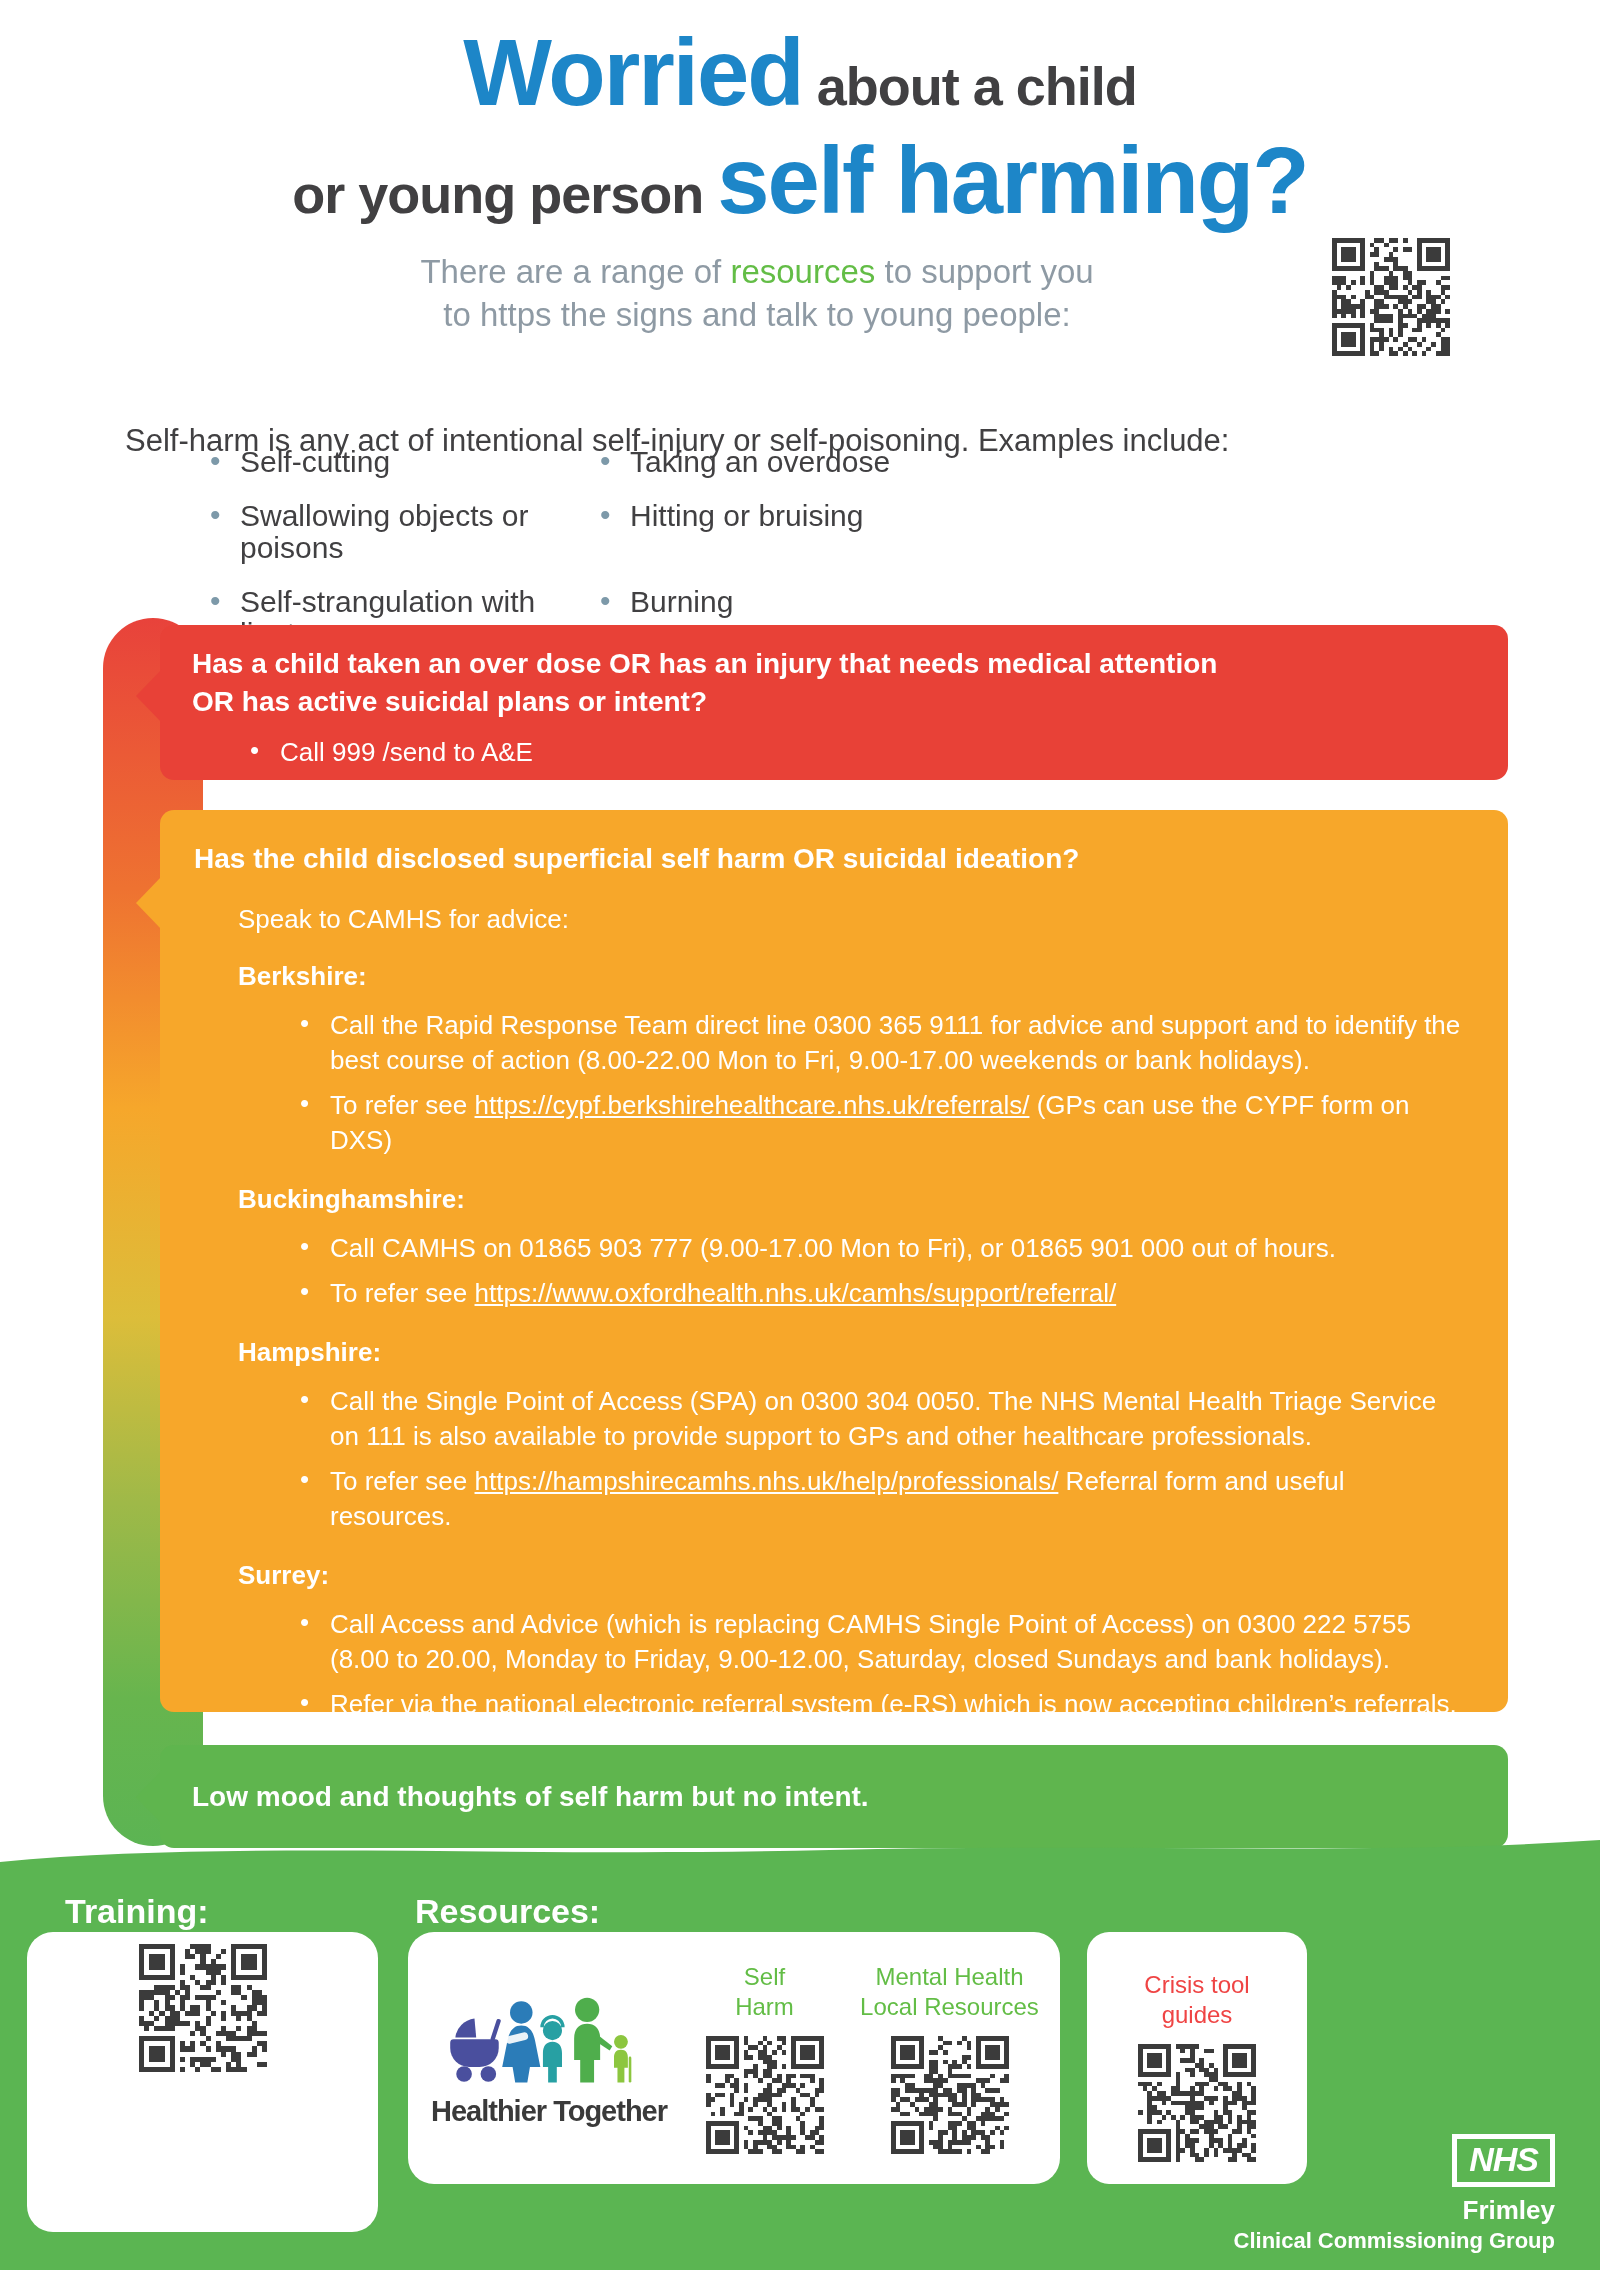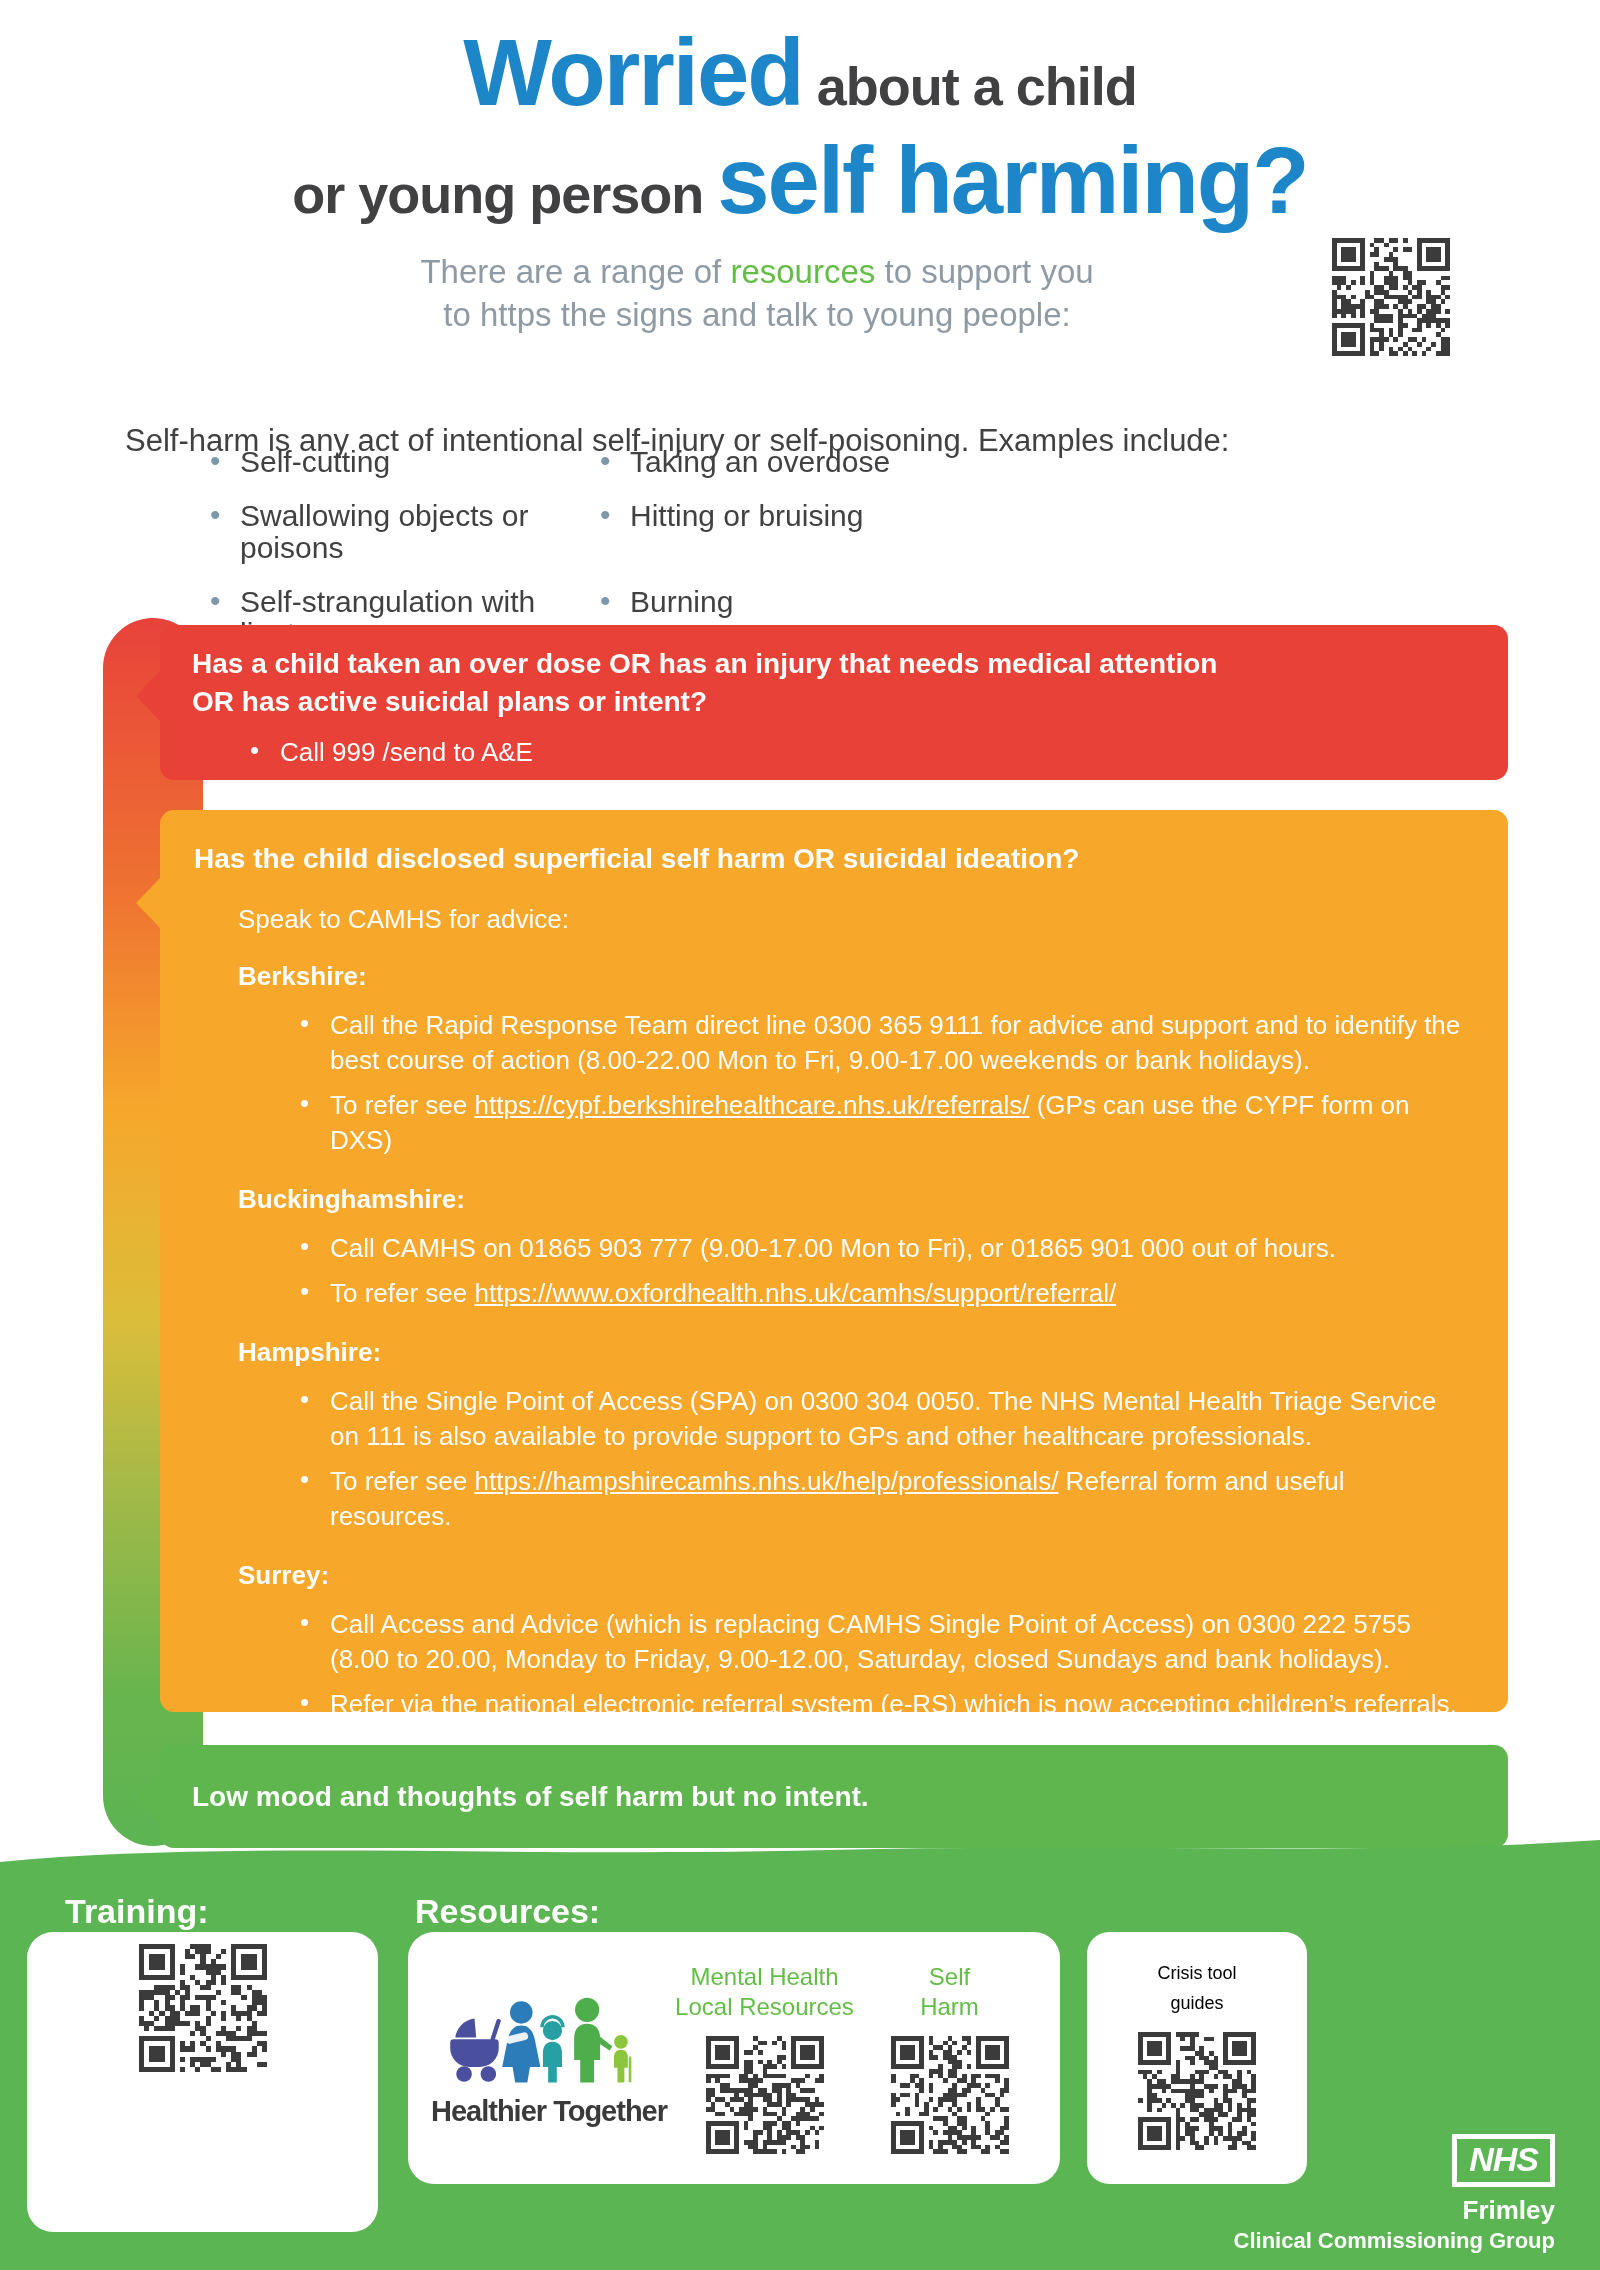--- a/index.html
+++ b/index.html
@@ -67,22 +67,22 @@
   .training-text{margin:26px 18px 0;font-size:23px;line-height:29px;font-weight:500;}
   .seg-dark{color:#414042;}
   .seg-green{color:#63bd46;}
   .qr-mid{width:128px;height:128px;margin:12px auto 0;}
   .wide-card{left:408px;top:70px;width:652px;height:252px;display:flex;align-items:center;padding:0 18px;box-sizing:border-box;}
   .ht-block{width:246px;text-align:center;}
   .ht-figures{width:210px;height:104px;display:block;margin:0 auto;}
   .ht-text{font-size:29px;font-weight:700;color:#3a3a3a;margin-top:2px;letter-spacing:-1px;}
   .qr-col{flex:1;text-align:center;color:#63bd46;font-size:24px;line-height:30px;font-weight:500;}
   .qr-sm{width:118px;height:118px;margin:14px auto 0;}
-  .crisis-card{left:1087px;top:70px;width:220px;height:252px;text-align:center;color:#000000;
-    font-size:18px;line-height:30px;font-weight:500;padding-top:26px;box-sizing:border-box;border-radius:22px;}
+  .crisis-card{left:1087px;top:70px;width:220px;height:252px;text-align:center;color:#ef4444;
+    font-size:24px;line-height:30px;font-weight:500;padding-top:38px;box-sizing:border-box;border-radius:22px;}
   .nhs-block{position:absolute;right:45px;top:272px;text-align:right;color:#fff;}
   .nhs-box{display:inline-block;border:5px solid #fff;padding:1px 12px 3px;
     font-style:italic;font-weight:700;font-size:34px;letter-spacing:-1px;}
   .nhs-frimley{font-size:26px;font-weight:700;margin-top:8px;}
   .nhs-ccg{font-size:22px;font-weight:700;margin-top:2px;}
 </style>
 </head>
 <body>
 
 <div class="page">
@@ -635,20 +635,223 @@
 
           <g fill="#8cc63f">
             <circle cx="203" cy="61" r="8"></circle>
             <path d="M203,70 c-6,0 -8,4 -8,9 v12 h4 v17 h8 v-17 h4 v-12 c0,-5 -2,-9 -8,-9 z"></path>
             <rect x="212" y="78" width="3" height="30" rx="1.5"></rect>
           </g>
         </svg>
         <div class="ht-text">Healthier Together</div>
       </div>
       <div class="qr-col">
+        <span>Self</span><br>
+        <span>Harm</span>
+        <div class="qr qr-sm"><svg viewBox="0 0 25 25" width="100%" height="100%" shape-rendering="crispEdges">
+              <rect x="0" y="0" width="25" height="25" fill="#ffffff"></rect>
+              <rect x="8" y="0" width="1" height="1" fill="#3b3b3b"></rect>
+              <rect x="12" y="0" width="1" height="1" fill="#3b3b3b"></rect>
+              <rect x="15" y="0" width="1" height="1" fill="#3b3b3b"></rect>
+              <rect x="16" y="0" width="1" height="1" fill="#3b3b3b"></rect>
+              <rect x="8" y="1" width="1" height="1" fill="#3b3b3b"></rect>
+              <rect x="11" y="1" width="1" height="1" fill="#3b3b3b"></rect>
+              <rect x="13" y="1" width="1" height="1" fill="#3b3b3b"></rect>
+              <rect x="16" y="1" width="1" height="1" fill="#3b3b3b"></rect>
+              <rect x="9" y="2" width="1" height="1" fill="#3b3b3b"></rect>
+              <rect x="10" y="2" width="1" height="1" fill="#3b3b3b"></rect>
+              <rect x="12" y="2" width="1" height="1" fill="#3b3b3b"></rect>
+              <rect x="15" y="2" width="1" height="1" fill="#3b3b3b"></rect>
+              <rect x="8" y="3" width="1" height="1" fill="#3b3b3b"></rect>
+              <rect x="11" y="3" width="1" height="1" fill="#3b3b3b"></rect>
+              <rect x="12" y="3" width="1" height="1" fill="#3b3b3b"></rect>
+              <rect x="14" y="3" width="1" height="1" fill="#3b3b3b"></rect>
+              <rect x="16" y="3" width="1" height="1" fill="#3b3b3b"></rect>
+              <rect x="8" y="4" width="1" height="1" fill="#3b3b3b"></rect>
+              <rect x="9" y="4" width="1" height="1" fill="#3b3b3b"></rect>
+              <rect x="11" y="4" width="1" height="1" fill="#3b3b3b"></rect>
+              <rect x="12" y="4" width="1" height="1" fill="#3b3b3b"></rect>
+              <rect x="13" y="4" width="1" height="1" fill="#3b3b3b"></rect>
+              <rect x="12" y="5" width="1" height="1" fill="#3b3b3b"></rect>
+              <rect x="13" y="5" width="1" height="1" fill="#3b3b3b"></rect>
+              <rect x="14" y="5" width="1" height="1" fill="#3b3b3b"></rect>
+              <rect x="10" y="6" width="1" height="1" fill="#3b3b3b"></rect>
+              <rect x="13" y="6" width="1" height="1" fill="#3b3b3b"></rect>
+              <rect x="14" y="6" width="1" height="1" fill="#3b3b3b"></rect>
+              <rect x="16" y="6" width="1" height="1" fill="#3b3b3b"></rect>
+              <rect x="8" y="7" width="1" height="1" fill="#3b3b3b"></rect>
+              <rect x="9" y="7" width="1" height="1" fill="#3b3b3b"></rect>
+              <rect x="10" y="7" width="1" height="1" fill="#3b3b3b"></rect>
+              <rect x="12" y="7" width="1" height="1" fill="#3b3b3b"></rect>
+              <rect x="13" y="7" width="1" height="1" fill="#3b3b3b"></rect>
+              <rect x="0" y="8" width="1" height="1" fill="#3b3b3b"></rect>
+              <rect x="4" y="8" width="1" height="1" fill="#3b3b3b"></rect>
+              <rect x="5" y="8" width="1" height="1" fill="#3b3b3b"></rect>
+              <rect x="8" y="8" width="1" height="1" fill="#3b3b3b"></rect>
+              <rect x="10" y="8" width="1" height="1" fill="#3b3b3b"></rect>
+              <rect x="12" y="8" width="1" height="1" fill="#3b3b3b"></rect>
+              <rect x="13" y="8" width="1" height="1" fill="#3b3b3b"></rect>
+              <rect x="15" y="8" width="1" height="1" fill="#3b3b3b"></rect>
+              <rect x="17" y="8" width="1" height="1" fill="#3b3b3b"></rect>
+              <rect x="18" y="8" width="1" height="1" fill="#3b3b3b"></rect>
+              <rect x="20" y="8" width="1" height="1" fill="#3b3b3b"></rect>
+              <rect x="21" y="8" width="1" height="1" fill="#3b3b3b"></rect>
+              <rect x="22" y="8" width="1" height="1" fill="#3b3b3b"></rect>
+              <rect x="0" y="9" width="1" height="1" fill="#3b3b3b"></rect>
+              <rect x="4" y="9" width="1" height="1" fill="#3b3b3b"></rect>
+              <rect x="6" y="9" width="1" height="1" fill="#3b3b3b"></rect>
+              <rect x="11" y="9" width="1" height="1" fill="#3b3b3b"></rect>
+              <rect x="14" y="9" width="1" height="1" fill="#3b3b3b"></rect>
+              <rect x="15" y="9" width="1" height="1" fill="#3b3b3b"></rect>
+              <rect x="17" y="9" width="1" height="1" fill="#3b3b3b"></rect>
+              <rect x="22" y="9" width="1" height="1" fill="#3b3b3b"></rect>
+              <rect x="24" y="9" width="1" height="1" fill="#3b3b3b"></rect>
+              <rect x="2" y="10" width="1" height="1" fill="#3b3b3b"></rect>
+              <rect x="3" y="10" width="1" height="1" fill="#3b3b3b"></rect>
+              <rect x="5" y="10" width="1" height="1" fill="#3b3b3b"></rect>
+              <rect x="6" y="10" width="1" height="1" fill="#3b3b3b"></rect>
+              <rect x="8" y="10" width="1" height="1" fill="#3b3b3b"></rect>
+              <rect x="13" y="10" width="1" height="1" fill="#3b3b3b"></rect>
+              <rect x="16" y="10" width="1" height="1" fill="#3b3b3b"></rect>
+              <rect x="17" y="10" width="1" height="1" fill="#3b3b3b"></rect>
+              <rect x="18" y="10" width="1" height="1" fill="#3b3b3b"></rect>
+              <rect x="20" y="10" width="1" height="1" fill="#3b3b3b"></rect>
+              <rect x="24" y="10" width="1" height="1" fill="#3b3b3b"></rect>
+              <rect x="6" y="11" width="1" height="1" fill="#3b3b3b"></rect>
+              <rect x="8" y="11" width="1" height="1" fill="#3b3b3b"></rect>
+              <rect x="12" y="11" width="1" height="1" fill="#3b3b3b"></rect>
+              <rect x="13" y="11" width="1" height="1" fill="#3b3b3b"></rect>
+              <rect x="15" y="11" width="1" height="1" fill="#3b3b3b"></rect>
+              <rect x="16" y="11" width="1" height="1" fill="#3b3b3b"></rect>
+              <rect x="19" y="11" width="1" height="1" fill="#3b3b3b"></rect>
+              <rect x="23" y="11" width="1" height="1" fill="#3b3b3b"></rect>
+              <rect x="24" y="11" width="1" height="1" fill="#3b3b3b"></rect>
+              <rect x="0" y="12" width="1" height="1" fill="#3b3b3b"></rect>
+              <rect x="2" y="12" width="1" height="1" fill="#3b3b3b"></rect>
+              <rect x="3" y="12" width="1" height="1" fill="#3b3b3b"></rect>
+              <rect x="5" y="12" width="1" height="1" fill="#3b3b3b"></rect>
+              <rect x="11" y="12" width="1" height="1" fill="#3b3b3b"></rect>
+              <rect x="12" y="12" width="1" height="1" fill="#3b3b3b"></rect>
+              <rect x="13" y="12" width="1" height="1" fill="#3b3b3b"></rect>
+              <rect x="14" y="12" width="1" height="1" fill="#3b3b3b"></rect>
+              <rect x="15" y="12" width="1" height="1" fill="#3b3b3b"></rect>
+              <rect x="20" y="12" width="1" height="1" fill="#3b3b3b"></rect>
+              <rect x="21" y="12" width="1" height="1" fill="#3b3b3b"></rect>
+              <rect x="23" y="12" width="1" height="1" fill="#3b3b3b"></rect>
+              <rect x="0" y="13" width="1" height="1" fill="#3b3b3b"></rect>
+              <rect x="1" y="13" width="1" height="1" fill="#3b3b3b"></rect>
+              <rect x="5" y="13" width="1" height="1" fill="#3b3b3b"></rect>
+              <rect x="8" y="13" width="1" height="1" fill="#3b3b3b"></rect>
+              <rect x="10" y="13" width="1" height="1" fill="#3b3b3b"></rect>
+              <rect x="11" y="13" width="1" height="1" fill="#3b3b3b"></rect>
+              <rect x="12" y="13" width="1" height="1" fill="#3b3b3b"></rect>
+              <rect x="13" y="13" width="1" height="1" fill="#3b3b3b"></rect>
+              <rect x="18" y="13" width="1" height="1" fill="#3b3b3b"></rect>
+              <rect x="22" y="13" width="1" height="1" fill="#3b3b3b"></rect>
+              <rect x="0" y="14" width="1" height="1" fill="#3b3b3b"></rect>
+              <rect x="5" y="14" width="1" height="1" fill="#3b3b3b"></rect>
+              <rect x="7" y="14" width="1" height="1" fill="#3b3b3b"></rect>
+              <rect x="10" y="14" width="1" height="1" fill="#3b3b3b"></rect>
+              <rect x="13" y="14" width="1" height="1" fill="#3b3b3b"></rect>
+              <rect x="16" y="14" width="1" height="1" fill="#3b3b3b"></rect>
+              <rect x="18" y="14" width="1" height="1" fill="#3b3b3b"></rect>
+              <rect x="22" y="14" width="1" height="1" fill="#3b3b3b"></rect>
+              <rect x="3" y="15" width="1" height="1" fill="#3b3b3b"></rect>
+              <rect x="7" y="15" width="1" height="1" fill="#3b3b3b"></rect>
+              <rect x="9" y="15" width="1" height="1" fill="#3b3b3b"></rect>
+              <rect x="12" y="15" width="1" height="1" fill="#3b3b3b"></rect>
+              <rect x="14" y="15" width="1" height="1" fill="#3b3b3b"></rect>
+              <rect x="16" y="15" width="1" height="1" fill="#3b3b3b"></rect>
+              <rect x="18" y="15" width="1" height="1" fill="#3b3b3b"></rect>
+              <rect x="19" y="15" width="1" height="1" fill="#3b3b3b"></rect>
+              <rect x="21" y="15" width="1" height="1" fill="#3b3b3b"></rect>
+              <rect x="23" y="15" width="1" height="1" fill="#3b3b3b"></rect>
+              <rect x="24" y="15" width="1" height="1" fill="#3b3b3b"></rect>
+              <rect x="1" y="16" width="1" height="1" fill="#3b3b3b"></rect>
+              <rect x="3" y="16" width="1" height="1" fill="#3b3b3b"></rect>
+              <rect x="6" y="16" width="1" height="1" fill="#3b3b3b"></rect>
+              <rect x="7" y="16" width="1" height="1" fill="#3b3b3b"></rect>
+              <rect x="13" y="16" width="1" height="1" fill="#3b3b3b"></rect>
+              <rect x="20" y="16" width="1" height="1" fill="#3b3b3b"></rect>
+              <rect x="9" y="17" width="1" height="1" fill="#3b3b3b"></rect>
+              <rect x="10" y="17" width="1" height="1" fill="#3b3b3b"></rect>
+              <rect x="11" y="17" width="1" height="1" fill="#3b3b3b"></rect>
+              <rect x="14" y="17" width="1" height="1" fill="#3b3b3b"></rect>
+              <rect x="15" y="17" width="1" height="1" fill="#3b3b3b"></rect>
+              <rect x="19" y="17" width="1" height="1" fill="#3b3b3b"></rect>
+              <rect x="24" y="17" width="1" height="1" fill="#3b3b3b"></rect>
+              <rect x="11" y="18" width="1" height="1" fill="#3b3b3b"></rect>
+              <rect x="14" y="18" width="1" height="1" fill="#3b3b3b"></rect>
+              <rect x="15" y="18" width="1" height="1" fill="#3b3b3b"></rect>
+              <rect x="20" y="18" width="1" height="1" fill="#3b3b3b"></rect>
+              <rect x="24" y="18" width="1" height="1" fill="#3b3b3b"></rect>
+              <rect x="8" y="19" width="1" height="1" fill="#3b3b3b"></rect>
+              <rect x="12" y="19" width="1" height="1" fill="#3b3b3b"></rect>
+              <rect x="13" y="19" width="1" height="1" fill="#3b3b3b"></rect>
+              <rect x="15" y="19" width="1" height="1" fill="#3b3b3b"></rect>
+              <rect x="17" y="19" width="1" height="1" fill="#3b3b3b"></rect>
+              <rect x="20" y="19" width="1" height="1" fill="#3b3b3b"></rect>
+              <rect x="23" y="19" width="1" height="1" fill="#3b3b3b"></rect>
+              <rect x="24" y="19" width="1" height="1" fill="#3b3b3b"></rect>
+              <rect x="9" y="20" width="1" height="1" fill="#3b3b3b"></rect>
+              <rect x="11" y="20" width="1" height="1" fill="#3b3b3b"></rect>
+              <rect x="12" y="20" width="1" height="1" fill="#3b3b3b"></rect>
+              <rect x="13" y="20" width="1" height="1" fill="#3b3b3b"></rect>
+              <rect x="14" y="20" width="1" height="1" fill="#3b3b3b"></rect>
+              <rect x="17" y="20" width="1" height="1" fill="#3b3b3b"></rect>
+              <rect x="20" y="20" width="1" height="1" fill="#3b3b3b"></rect>
+              <rect x="22" y="20" width="1" height="1" fill="#3b3b3b"></rect>
+              <rect x="23" y="20" width="1" height="1" fill="#3b3b3b"></rect>
+              <rect x="12" y="21" width="1" height="1" fill="#3b3b3b"></rect>
+              <rect x="14" y="21" width="1" height="1" fill="#3b3b3b"></rect>
+              <rect x="15" y="21" width="1" height="1" fill="#3b3b3b"></rect>
+              <rect x="16" y="21" width="1" height="1" fill="#3b3b3b"></rect>
+              <rect x="17" y="21" width="1" height="1" fill="#3b3b3b"></rect>
+              <rect x="18" y="21" width="1" height="1" fill="#3b3b3b"></rect>
+              <rect x="21" y="21" width="1" height="1" fill="#3b3b3b"></rect>
+              <rect x="22" y="21" width="1" height="1" fill="#3b3b3b"></rect>
+              <rect x="24" y="21" width="1" height="1" fill="#3b3b3b"></rect>
+              <rect x="8" y="22" width="1" height="1" fill="#3b3b3b"></rect>
+              <rect x="10" y="22" width="1" height="1" fill="#3b3b3b"></rect>
+              <rect x="11" y="22" width="1" height="1" fill="#3b3b3b"></rect>
+              <rect x="12" y="22" width="1" height="1" fill="#3b3b3b"></rect>
+              <rect x="13" y="22" width="1" height="1" fill="#3b3b3b"></rect>
+              <rect x="15" y="22" width="1" height="1" fill="#3b3b3b"></rect>
+              <rect x="17" y="22" width="1" height="1" fill="#3b3b3b"></rect>
+              <rect x="23" y="22" width="1" height="1" fill="#3b3b3b"></rect>
+              <rect x="24" y="22" width="1" height="1" fill="#3b3b3b"></rect>
+              <rect x="8" y="23" width="1" height="1" fill="#3b3b3b"></rect>
+              <rect x="10" y="23" width="1" height="1" fill="#3b3b3b"></rect>
+              <rect x="13" y="23" width="1" height="1" fill="#3b3b3b"></rect>
+              <rect x="14" y="23" width="1" height="1" fill="#3b3b3b"></rect>
+              <rect x="17" y="23" width="1" height="1" fill="#3b3b3b"></rect>
+              <rect x="18" y="23" width="1" height="1" fill="#3b3b3b"></rect>
+              <rect x="20" y="23" width="1" height="1" fill="#3b3b3b"></rect>
+              <rect x="22" y="23" width="1" height="1" fill="#3b3b3b"></rect>
+              <rect x="9" y="24" width="1" height="1" fill="#3b3b3b"></rect>
+              <rect x="10" y="24" width="1" height="1" fill="#3b3b3b"></rect>
+              <rect x="11" y="24" width="1" height="1" fill="#3b3b3b"></rect>
+              <rect x="14" y="24" width="1" height="1" fill="#3b3b3b"></rect>
+              <rect x="15" y="24" width="1" height="1" fill="#3b3b3b"></rect>
+              <rect x="19" y="24" width="1" height="1" fill="#3b3b3b"></rect>
+              <rect x="20" y="24" width="1" height="1" fill="#3b3b3b"></rect>
+              <rect x="23" y="24" width="1" height="1" fill="#3b3b3b"></rect>
+              <rect x="24" y="24" width="1" height="1" fill="#3b3b3b"></rect>
+              <rect x="0" y="0" width="7" height="7" fill="#3b3b3b"></rect>
+              <rect x="1" y="1" width="5" height="5" fill="#ffffff"></rect>
+              <rect x="2" y="2" width="3" height="3" fill="#3b3b3b"></rect>
+              <rect x="18" y="0" width="7" height="7" fill="#3b3b3b"></rect>
+              <rect x="19" y="1" width="5" height="5" fill="#ffffff"></rect>
+              <rect x="20" y="2" width="3" height="3" fill="#3b3b3b"></rect>
+              <rect x="0" y="18" width="7" height="7" fill="#3b3b3b"></rect>
+              <rect x="1" y="19" width="5" height="5" fill="#ffffff"></rect>
+              <rect x="2" y="20" width="3" height="3" fill="#3b3b3b"></rect>
+            </svg></div>
+      </div>
+      <div class="qr-col">
         <span>Mental Health</span><br>
         <span>Local Resources</span>
         <div class="qr qr-sm"><svg viewBox="0 0 25 25" width="100%" height="100%" shape-rendering="crispEdges">
               <rect x="0" y="0" width="25" height="25" fill="#ffffff"></rect>
               <rect x="10" y="0" width="1" height="1" fill="#3b3b3b"></rect>
               <rect x="15" y="0" width="1" height="1" fill="#3b3b3b"></rect>
               <rect x="11" y="1" width="1" height="1" fill="#3b3b3b"></rect>
               <rect x="12" y="1" width="1" height="1" fill="#3b3b3b"></rect>
               <rect x="14" y="1" width="1" height="1" fill="#3b3b3b"></rect>
               <rect x="16" y="1" width="1" height="1" fill="#3b3b3b"></rect>
@@ -847,223 +1050,20 @@
               <rect x="21" y="23" width="1" height="1" fill="#3b3b3b"></rect>
               <rect x="23" y="23" width="1" height="1" fill="#3b3b3b"></rect>
               <rect x="10" y="24" width="1" height="1" fill="#3b3b3b"></rect>
               <rect x="11" y="24" width="1" height="1" fill="#3b3b3b"></rect>
               <rect x="12" y="24" width="1" height="1" fill="#3b3b3b"></rect>
               <rect x="13" y="24" width="1" height="1" fill="#3b3b3b"></rect>
               <rect x="14" y="24" width="1" height="1" fill="#3b3b3b"></rect>
               <rect x="16" y="24" width="1" height="1" fill="#3b3b3b"></rect>
               <rect x="19" y="24" width="1" height="1" fill="#3b3b3b"></rect>
               <rect x="20" y="24" width="1" height="1" fill="#3b3b3b"></rect>
-              <rect x="0" y="0" width="7" height="7" fill="#3b3b3b"></rect>
-              <rect x="1" y="1" width="5" height="5" fill="#ffffff"></rect>
-              <rect x="2" y="2" width="3" height="3" fill="#3b3b3b"></rect>
-              <rect x="18" y="0" width="7" height="7" fill="#3b3b3b"></rect>
-              <rect x="19" y="1" width="5" height="5" fill="#ffffff"></rect>
-              <rect x="20" y="2" width="3" height="3" fill="#3b3b3b"></rect>
-              <rect x="0" y="18" width="7" height="7" fill="#3b3b3b"></rect>
-              <rect x="1" y="19" width="5" height="5" fill="#ffffff"></rect>
-              <rect x="2" y="20" width="3" height="3" fill="#3b3b3b"></rect>
-            </svg></div>
-      </div>
-      <div class="qr-col">
-        <span>Self</span><br>
-        <span>Harm</span>
-        <div class="qr qr-sm"><svg viewBox="0 0 25 25" width="100%" height="100%" shape-rendering="crispEdges">
-              <rect x="0" y="0" width="25" height="25" fill="#ffffff"></rect>
-              <rect x="8" y="0" width="1" height="1" fill="#3b3b3b"></rect>
-              <rect x="12" y="0" width="1" height="1" fill="#3b3b3b"></rect>
-              <rect x="15" y="0" width="1" height="1" fill="#3b3b3b"></rect>
-              <rect x="16" y="0" width="1" height="1" fill="#3b3b3b"></rect>
-              <rect x="8" y="1" width="1" height="1" fill="#3b3b3b"></rect>
-              <rect x="11" y="1" width="1" height="1" fill="#3b3b3b"></rect>
-              <rect x="13" y="1" width="1" height="1" fill="#3b3b3b"></rect>
-              <rect x="16" y="1" width="1" height="1" fill="#3b3b3b"></rect>
-              <rect x="9" y="2" width="1" height="1" fill="#3b3b3b"></rect>
-              <rect x="10" y="2" width="1" height="1" fill="#3b3b3b"></rect>
-              <rect x="12" y="2" width="1" height="1" fill="#3b3b3b"></rect>
-              <rect x="15" y="2" width="1" height="1" fill="#3b3b3b"></rect>
-              <rect x="8" y="3" width="1" height="1" fill="#3b3b3b"></rect>
-              <rect x="11" y="3" width="1" height="1" fill="#3b3b3b"></rect>
-              <rect x="12" y="3" width="1" height="1" fill="#3b3b3b"></rect>
-              <rect x="14" y="3" width="1" height="1" fill="#3b3b3b"></rect>
-              <rect x="16" y="3" width="1" height="1" fill="#3b3b3b"></rect>
-              <rect x="8" y="4" width="1" height="1" fill="#3b3b3b"></rect>
-              <rect x="9" y="4" width="1" height="1" fill="#3b3b3b"></rect>
-              <rect x="11" y="4" width="1" height="1" fill="#3b3b3b"></rect>
-              <rect x="12" y="4" width="1" height="1" fill="#3b3b3b"></rect>
-              <rect x="13" y="4" width="1" height="1" fill="#3b3b3b"></rect>
-              <rect x="12" y="5" width="1" height="1" fill="#3b3b3b"></rect>
-              <rect x="13" y="5" width="1" height="1" fill="#3b3b3b"></rect>
-              <rect x="14" y="5" width="1" height="1" fill="#3b3b3b"></rect>
-              <rect x="10" y="6" width="1" height="1" fill="#3b3b3b"></rect>
-              <rect x="13" y="6" width="1" height="1" fill="#3b3b3b"></rect>
-              <rect x="14" y="6" width="1" height="1" fill="#3b3b3b"></rect>
-              <rect x="16" y="6" width="1" height="1" fill="#3b3b3b"></rect>
-              <rect x="8" y="7" width="1" height="1" fill="#3b3b3b"></rect>
-              <rect x="9" y="7" width="1" height="1" fill="#3b3b3b"></rect>
-              <rect x="10" y="7" width="1" height="1" fill="#3b3b3b"></rect>
-              <rect x="12" y="7" width="1" height="1" fill="#3b3b3b"></rect>
-              <rect x="13" y="7" width="1" height="1" fill="#3b3b3b"></rect>
-              <rect x="0" y="8" width="1" height="1" fill="#3b3b3b"></rect>
-              <rect x="4" y="8" width="1" height="1" fill="#3b3b3b"></rect>
-              <rect x="5" y="8" width="1" height="1" fill="#3b3b3b"></rect>
-              <rect x="8" y="8" width="1" height="1" fill="#3b3b3b"></rect>
-              <rect x="10" y="8" width="1" height="1" fill="#3b3b3b"></rect>
-              <rect x="12" y="8" width="1" height="1" fill="#3b3b3b"></rect>
-              <rect x="13" y="8" width="1" height="1" fill="#3b3b3b"></rect>
-              <rect x="15" y="8" width="1" height="1" fill="#3b3b3b"></rect>
-              <rect x="17" y="8" width="1" height="1" fill="#3b3b3b"></rect>
-              <rect x="18" y="8" width="1" height="1" fill="#3b3b3b"></rect>
-              <rect x="20" y="8" width="1" height="1" fill="#3b3b3b"></rect>
-              <rect x="21" y="8" width="1" height="1" fill="#3b3b3b"></rect>
-              <rect x="22" y="8" width="1" height="1" fill="#3b3b3b"></rect>
-              <rect x="0" y="9" width="1" height="1" fill="#3b3b3b"></rect>
-              <rect x="4" y="9" width="1" height="1" fill="#3b3b3b"></rect>
-              <rect x="6" y="9" width="1" height="1" fill="#3b3b3b"></rect>
-              <rect x="11" y="9" width="1" height="1" fill="#3b3b3b"></rect>
-              <rect x="14" y="9" width="1" height="1" fill="#3b3b3b"></rect>
-              <rect x="15" y="9" width="1" height="1" fill="#3b3b3b"></rect>
-              <rect x="17" y="9" width="1" height="1" fill="#3b3b3b"></rect>
-              <rect x="22" y="9" width="1" height="1" fill="#3b3b3b"></rect>
-              <rect x="24" y="9" width="1" height="1" fill="#3b3b3b"></rect>
-              <rect x="2" y="10" width="1" height="1" fill="#3b3b3b"></rect>
-              <rect x="3" y="10" width="1" height="1" fill="#3b3b3b"></rect>
-              <rect x="5" y="10" width="1" height="1" fill="#3b3b3b"></rect>
-              <rect x="6" y="10" width="1" height="1" fill="#3b3b3b"></rect>
-              <rect x="8" y="10" width="1" height="1" fill="#3b3b3b"></rect>
-              <rect x="13" y="10" width="1" height="1" fill="#3b3b3b"></rect>
-              <rect x="16" y="10" width="1" height="1" fill="#3b3b3b"></rect>
-              <rect x="17" y="10" width="1" height="1" fill="#3b3b3b"></rect>
-              <rect x="18" y="10" width="1" height="1" fill="#3b3b3b"></rect>
-              <rect x="20" y="10" width="1" height="1" fill="#3b3b3b"></rect>
-              <rect x="24" y="10" width="1" height="1" fill="#3b3b3b"></rect>
-              <rect x="6" y="11" width="1" height="1" fill="#3b3b3b"></rect>
-              <rect x="8" y="11" width="1" height="1" fill="#3b3b3b"></rect>
-              <rect x="12" y="11" width="1" height="1" fill="#3b3b3b"></rect>
-              <rect x="13" y="11" width="1" height="1" fill="#3b3b3b"></rect>
-              <rect x="15" y="11" width="1" height="1" fill="#3b3b3b"></rect>
-              <rect x="16" y="11" width="1" height="1" fill="#3b3b3b"></rect>
-              <rect x="19" y="11" width="1" height="1" fill="#3b3b3b"></rect>
-              <rect x="23" y="11" width="1" height="1" fill="#3b3b3b"></rect>
-              <rect x="24" y="11" width="1" height="1" fill="#3b3b3b"></rect>
-              <rect x="0" y="12" width="1" height="1" fill="#3b3b3b"></rect>
-              <rect x="2" y="12" width="1" height="1" fill="#3b3b3b"></rect>
-              <rect x="3" y="12" width="1" height="1" fill="#3b3b3b"></rect>
-              <rect x="5" y="12" width="1" height="1" fill="#3b3b3b"></rect>
-              <rect x="11" y="12" width="1" height="1" fill="#3b3b3b"></rect>
-              <rect x="12" y="12" width="1" height="1" fill="#3b3b3b"></rect>
-              <rect x="13" y="12" width="1" height="1" fill="#3b3b3b"></rect>
-              <rect x="14" y="12" width="1" height="1" fill="#3b3b3b"></rect>
-              <rect x="15" y="12" width="1" height="1" fill="#3b3b3b"></rect>
-              <rect x="20" y="12" width="1" height="1" fill="#3b3b3b"></rect>
-              <rect x="21" y="12" width="1" height="1" fill="#3b3b3b"></rect>
-              <rect x="23" y="12" width="1" height="1" fill="#3b3b3b"></rect>
-              <rect x="0" y="13" width="1" height="1" fill="#3b3b3b"></rect>
-              <rect x="1" y="13" width="1" height="1" fill="#3b3b3b"></rect>
-              <rect x="5" y="13" width="1" height="1" fill="#3b3b3b"></rect>
-              <rect x="8" y="13" width="1" height="1" fill="#3b3b3b"></rect>
-              <rect x="10" y="13" width="1" height="1" fill="#3b3b3b"></rect>
-              <rect x="11" y="13" width="1" height="1" fill="#3b3b3b"></rect>
-              <rect x="12" y="13" width="1" height="1" fill="#3b3b3b"></rect>
-              <rect x="13" y="13" width="1" height="1" fill="#3b3b3b"></rect>
-              <rect x="18" y="13" width="1" height="1" fill="#3b3b3b"></rect>
-              <rect x="22" y="13" width="1" height="1" fill="#3b3b3b"></rect>
-              <rect x="0" y="14" width="1" height="1" fill="#3b3b3b"></rect>
-              <rect x="5" y="14" width="1" height="1" fill="#3b3b3b"></rect>
-              <rect x="7" y="14" width="1" height="1" fill="#3b3b3b"></rect>
-              <rect x="10" y="14" width="1" height="1" fill="#3b3b3b"></rect>
-              <rect x="13" y="14" width="1" height="1" fill="#3b3b3b"></rect>
-              <rect x="16" y="14" width="1" height="1" fill="#3b3b3b"></rect>
-              <rect x="18" y="14" width="1" height="1" fill="#3b3b3b"></rect>
-              <rect x="22" y="14" width="1" height="1" fill="#3b3b3b"></rect>
-              <rect x="3" y="15" width="1" height="1" fill="#3b3b3b"></rect>
-              <rect x="7" y="15" width="1" height="1" fill="#3b3b3b"></rect>
-              <rect x="9" y="15" width="1" height="1" fill="#3b3b3b"></rect>
-              <rect x="12" y="15" width="1" height="1" fill="#3b3b3b"></rect>
-              <rect x="14" y="15" width="1" height="1" fill="#3b3b3b"></rect>
-              <rect x="16" y="15" width="1" height="1" fill="#3b3b3b"></rect>
-              <rect x="18" y="15" width="1" height="1" fill="#3b3b3b"></rect>
-              <rect x="19" y="15" width="1" height="1" fill="#3b3b3b"></rect>
-              <rect x="21" y="15" width="1" height="1" fill="#3b3b3b"></rect>
-              <rect x="23" y="15" width="1" height="1" fill="#3b3b3b"></rect>
-              <rect x="24" y="15" width="1" height="1" fill="#3b3b3b"></rect>
-              <rect x="1" y="16" width="1" height="1" fill="#3b3b3b"></rect>
-              <rect x="3" y="16" width="1" height="1" fill="#3b3b3b"></rect>
-              <rect x="6" y="16" width="1" height="1" fill="#3b3b3b"></rect>
-              <rect x="7" y="16" width="1" height="1" fill="#3b3b3b"></rect>
-              <rect x="13" y="16" width="1" height="1" fill="#3b3b3b"></rect>
-              <rect x="20" y="16" width="1" height="1" fill="#3b3b3b"></rect>
-              <rect x="9" y="17" width="1" height="1" fill="#3b3b3b"></rect>
-              <rect x="10" y="17" width="1" height="1" fill="#3b3b3b"></rect>
-              <rect x="11" y="17" width="1" height="1" fill="#3b3b3b"></rect>
-              <rect x="14" y="17" width="1" height="1" fill="#3b3b3b"></rect>
-              <rect x="15" y="17" width="1" height="1" fill="#3b3b3b"></rect>
-              <rect x="19" y="17" width="1" height="1" fill="#3b3b3b"></rect>
-              <rect x="24" y="17" width="1" height="1" fill="#3b3b3b"></rect>
-              <rect x="11" y="18" width="1" height="1" fill="#3b3b3b"></rect>
-              <rect x="14" y="18" width="1" height="1" fill="#3b3b3b"></rect>
-              <rect x="15" y="18" width="1" height="1" fill="#3b3b3b"></rect>
-              <rect x="20" y="18" width="1" height="1" fill="#3b3b3b"></rect>
-              <rect x="24" y="18" width="1" height="1" fill="#3b3b3b"></rect>
-              <rect x="8" y="19" width="1" height="1" fill="#3b3b3b"></rect>
-              <rect x="12" y="19" width="1" height="1" fill="#3b3b3b"></rect>
-              <rect x="13" y="19" width="1" height="1" fill="#3b3b3b"></rect>
-              <rect x="15" y="19" width="1" height="1" fill="#3b3b3b"></rect>
-              <rect x="17" y="19" width="1" height="1" fill="#3b3b3b"></rect>
-              <rect x="20" y="19" width="1" height="1" fill="#3b3b3b"></rect>
-              <rect x="23" y="19" width="1" height="1" fill="#3b3b3b"></rect>
-              <rect x="24" y="19" width="1" height="1" fill="#3b3b3b"></rect>
-              <rect x="9" y="20" width="1" height="1" fill="#3b3b3b"></rect>
-              <rect x="11" y="20" width="1" height="1" fill="#3b3b3b"></rect>
-              <rect x="12" y="20" width="1" height="1" fill="#3b3b3b"></rect>
-              <rect x="13" y="20" width="1" height="1" fill="#3b3b3b"></rect>
-              <rect x="14" y="20" width="1" height="1" fill="#3b3b3b"></rect>
-              <rect x="17" y="20" width="1" height="1" fill="#3b3b3b"></rect>
-              <rect x="20" y="20" width="1" height="1" fill="#3b3b3b"></rect>
-              <rect x="22" y="20" width="1" height="1" fill="#3b3b3b"></rect>
-              <rect x="23" y="20" width="1" height="1" fill="#3b3b3b"></rect>
-              <rect x="12" y="21" width="1" height="1" fill="#3b3b3b"></rect>
-              <rect x="14" y="21" width="1" height="1" fill="#3b3b3b"></rect>
-              <rect x="15" y="21" width="1" height="1" fill="#3b3b3b"></rect>
-              <rect x="16" y="21" width="1" height="1" fill="#3b3b3b"></rect>
-              <rect x="17" y="21" width="1" height="1" fill="#3b3b3b"></rect>
-              <rect x="18" y="21" width="1" height="1" fill="#3b3b3b"></rect>
-              <rect x="21" y="21" width="1" height="1" fill="#3b3b3b"></rect>
-              <rect x="22" y="21" width="1" height="1" fill="#3b3b3b"></rect>
-              <rect x="24" y="21" width="1" height="1" fill="#3b3b3b"></rect>
-              <rect x="8" y="22" width="1" height="1" fill="#3b3b3b"></rect>
-              <rect x="10" y="22" width="1" height="1" fill="#3b3b3b"></rect>
-              <rect x="11" y="22" width="1" height="1" fill="#3b3b3b"></rect>
-              <rect x="12" y="22" width="1" height="1" fill="#3b3b3b"></rect>
-              <rect x="13" y="22" width="1" height="1" fill="#3b3b3b"></rect>
-              <rect x="15" y="22" width="1" height="1" fill="#3b3b3b"></rect>
-              <rect x="17" y="22" width="1" height="1" fill="#3b3b3b"></rect>
-              <rect x="23" y="22" width="1" height="1" fill="#3b3b3b"></rect>
-              <rect x="24" y="22" width="1" height="1" fill="#3b3b3b"></rect>
-              <rect x="8" y="23" width="1" height="1" fill="#3b3b3b"></rect>
-              <rect x="10" y="23" width="1" height="1" fill="#3b3b3b"></rect>
-              <rect x="13" y="23" width="1" height="1" fill="#3b3b3b"></rect>
-              <rect x="14" y="23" width="1" height="1" fill="#3b3b3b"></rect>
-              <rect x="17" y="23" width="1" height="1" fill="#3b3b3b"></rect>
-              <rect x="18" y="23" width="1" height="1" fill="#3b3b3b"></rect>
-              <rect x="20" y="23" width="1" height="1" fill="#3b3b3b"></rect>
-              <rect x="22" y="23" width="1" height="1" fill="#3b3b3b"></rect>
-              <rect x="9" y="24" width="1" height="1" fill="#3b3b3b"></rect>
-              <rect x="10" y="24" width="1" height="1" fill="#3b3b3b"></rect>
-              <rect x="11" y="24" width="1" height="1" fill="#3b3b3b"></rect>
-              <rect x="14" y="24" width="1" height="1" fill="#3b3b3b"></rect>
-              <rect x="15" y="24" width="1" height="1" fill="#3b3b3b"></rect>
-              <rect x="19" y="24" width="1" height="1" fill="#3b3b3b"></rect>
-              <rect x="20" y="24" width="1" height="1" fill="#3b3b3b"></rect>
-              <rect x="23" y="24" width="1" height="1" fill="#3b3b3b"></rect>
-              <rect x="24" y="24" width="1" height="1" fill="#3b3b3b"></rect>
               <rect x="0" y="0" width="7" height="7" fill="#3b3b3b"></rect>
               <rect x="1" y="1" width="5" height="5" fill="#ffffff"></rect>
               <rect x="2" y="2" width="3" height="3" fill="#3b3b3b"></rect>
               <rect x="18" y="0" width="7" height="7" fill="#3b3b3b"></rect>
               <rect x="19" y="1" width="5" height="5" fill="#ffffff"></rect>
               <rect x="20" y="2" width="3" height="3" fill="#3b3b3b"></rect>
               <rect x="0" y="18" width="7" height="7" fill="#3b3b3b"></rect>
               <rect x="1" y="19" width="5" height="5" fill="#ffffff"></rect>
               <rect x="2" y="20" width="3" height="3" fill="#3b3b3b"></rect>
             </svg></div>

